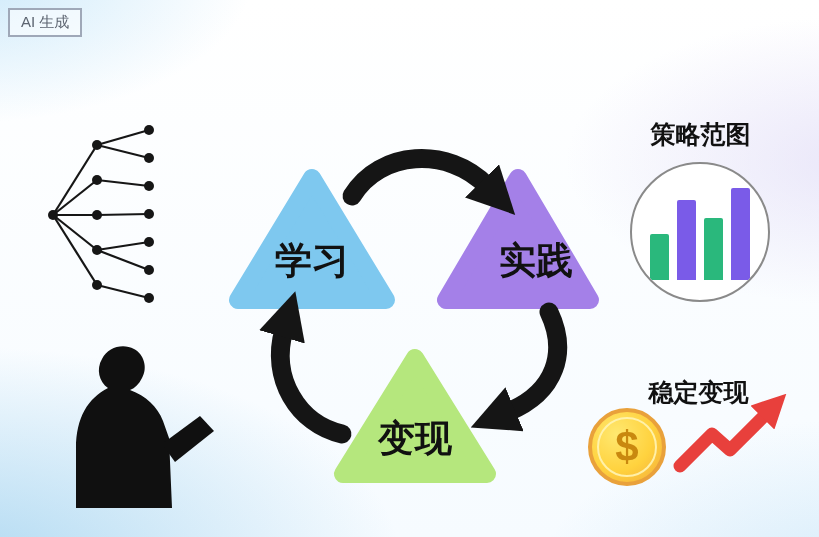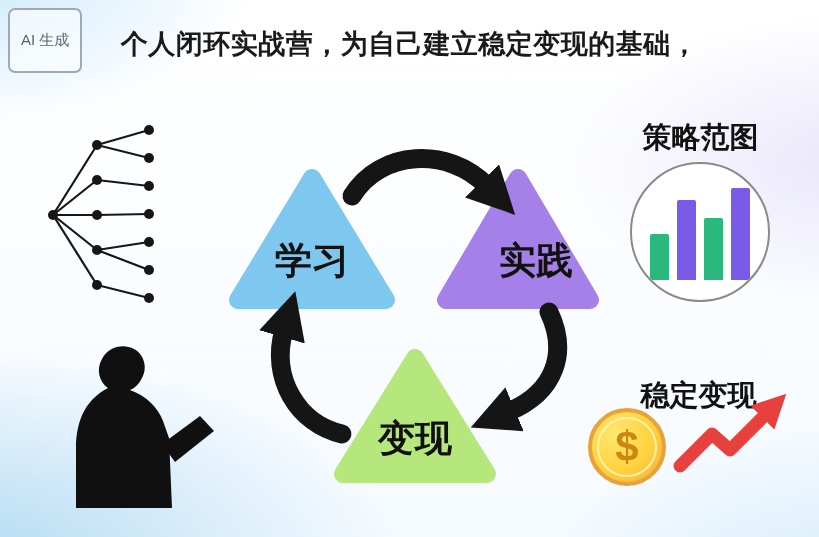--- a/index.html
+++ b/index.html
@@ -9,43 +9,43 @@
     font-family:"Liberation Sans", sans-serif;
     background:
       radial-gradient(120% 90% at -5% 105%, rgba(140,200,235,0.65) 0%, rgba(140,200,235,0) 45%),
       radial-gradient(100% 80% at 105% 110%, rgba(150,205,240,0.35) 0%, rgba(150,205,240,0) 40%),
       radial-gradient(90% 70% at -5% -5%, rgba(150,210,245,0.5) 0%, rgba(150,210,245,0) 40%),
       radial-gradient(80% 60% at 105% 30%, rgba(205,195,240,0.4) 0%, rgba(205,195,240,0) 45%),
       linear-gradient(#ffffff,#f6fbff);
   }
   .badge {
     position:absolute; left:8px; top:8px;
-    padding:21px 11px;
-    border:2px solid #9FA8B8; border-radius:7px;
+    padding:3px 11px;
+    border:2px solid #9FA8B8; border-radius:0;
     color:#5C6470; font-size:15px;
     background:rgba(255,255,255,0.55);
   }
   .title {
     position:absolute; top:22px; left:0; width:100%;
     text-align:center; font-size:27px; font-weight:700;
     color:#1a1a1a; line-height:1.65; letter-spacing:0.5px;
   }
   .tree-svg { position:absolute; left:45px; top:125px; overflow:visible; }
   .person-svg { position:absolute; left:46px; top:336px; overflow:visible; }
   .cycle-svg { position:absolute; left:0; top:0; overflow:visible; }
   .tri-label {
     position:absolute; width:110px; text-align:center;
     font-size:37px; font-weight:700; color:#111;
   }
   .learn-label    { left:257px; top:236px; }
   .practice-label { left:463px; top:236px;text-align:right; }
   .monetize-label { left:360px; top:414px;text-align:center; }
   .section-label {
     position:absolute; width:145px; text-align:center;
-    font-size:29px; font-weight:700; color:#111;
+    font-size:25px; font-weight:700; color:#111;
   }
   .strategy-label { left:628px; top:118px; }
   .income-label   { left:626px; top:376px; }
   .chart-circle {
     position:absolute; left:630px; top:162px;
     width:140px; height:140px; border-radius:50%;
     background:#ffffff; border:2px solid #8a8a8a;
     overflow:hidden;
   }
   .bars {
@@ -66,21 +66,20 @@
   }
   .coin-symbol { font-size:42px; font-weight:700; color:#C9880F; }
   .trend-svg { position:absolute; left:672px; top:392px; overflow:visible; }
 </style>
 </head>
 <body>
 
 <div class="badge">AI 生成</div>
 
 <div class="title">
-  <div>个人闭环实战营，为自己建立稳定变现的基础，</div>
 </div>
 
 <svg class="tree-svg" width="120" height="185" viewBox="0 0 120 185">
   <g stroke="#161616" stroke-width="2.2">
     <line x1="8" y1="90" x2="52" y2="20"></line>
     <line x1="8" y1="90" x2="52" y2="55"></line>
     <line x1="8" y1="90" x2="52" y2="90"></line>
     <line x1="8" y1="90" x2="52" y2="125"></line>
     <line x1="8" y1="90" x2="52" y2="160"></line>
     <line x1="52" y1="20" x2="104" y2="5"></line>

